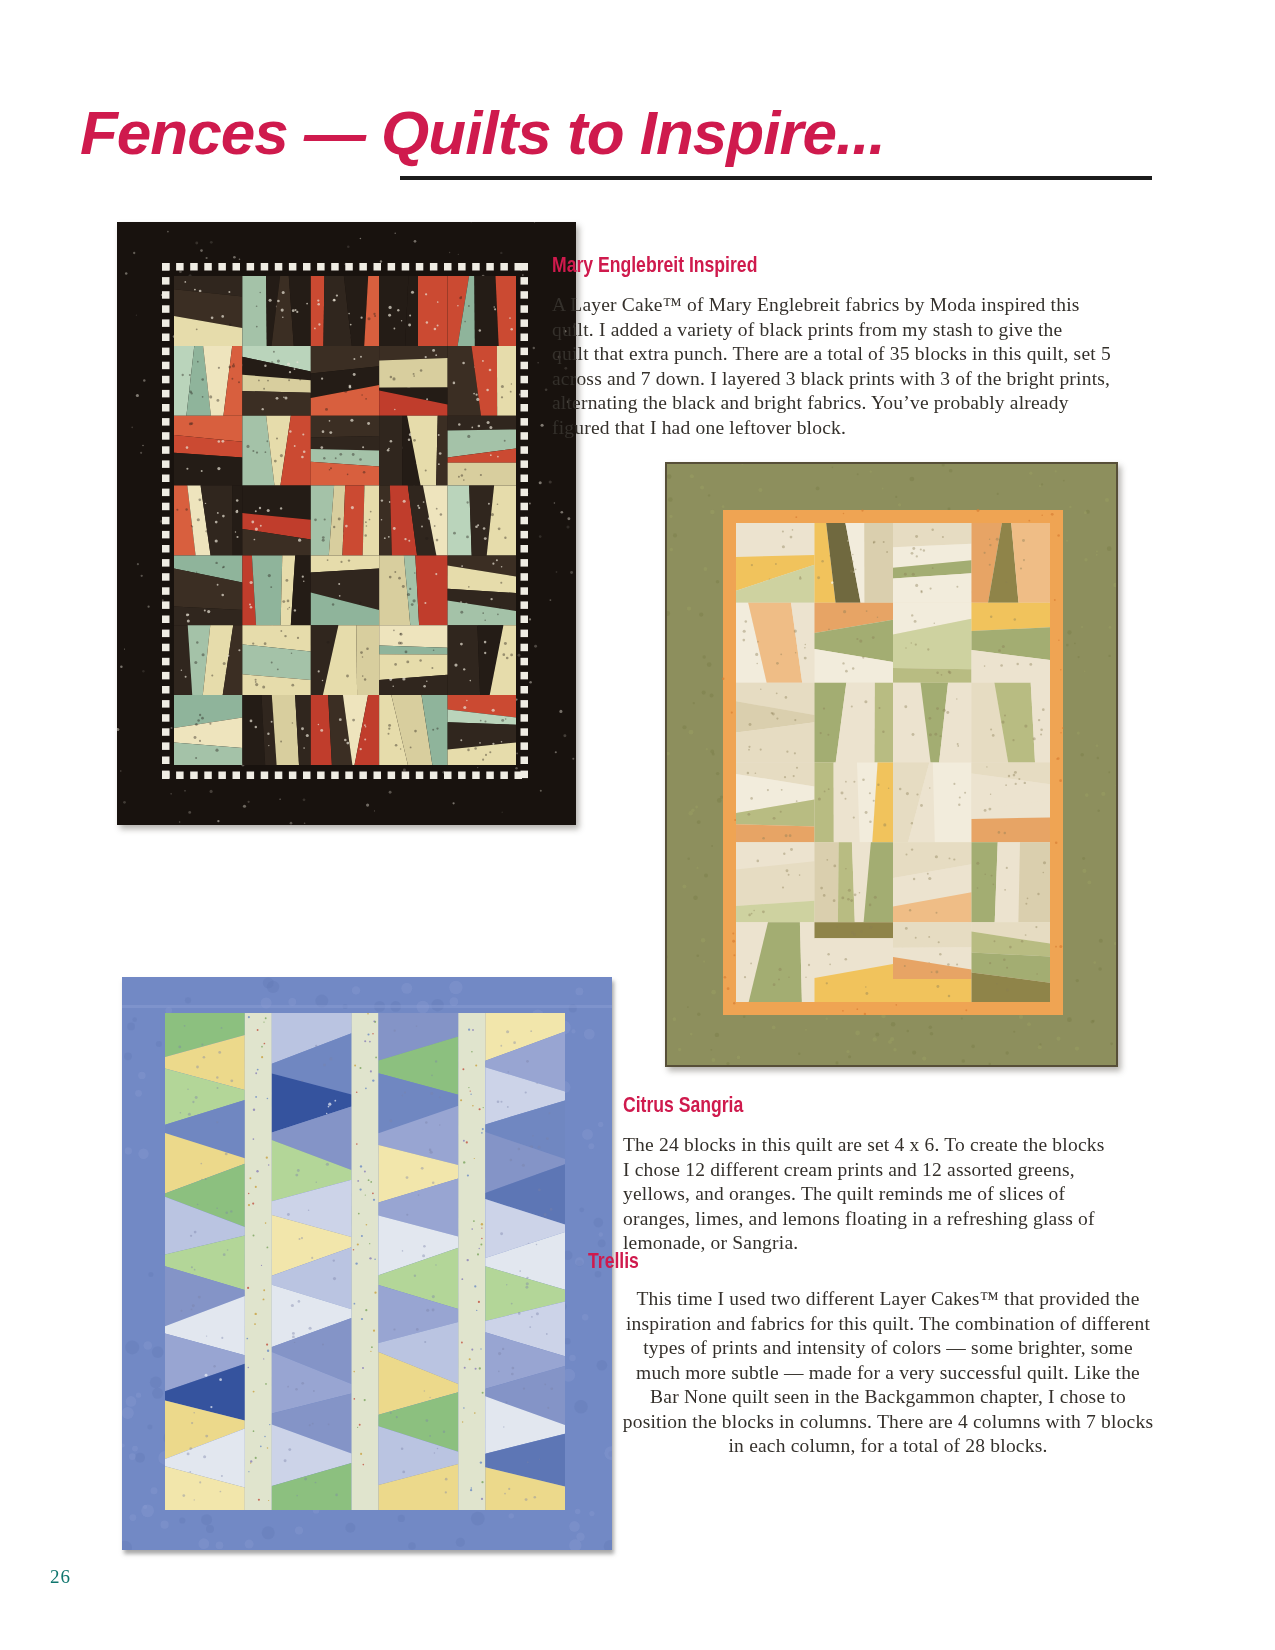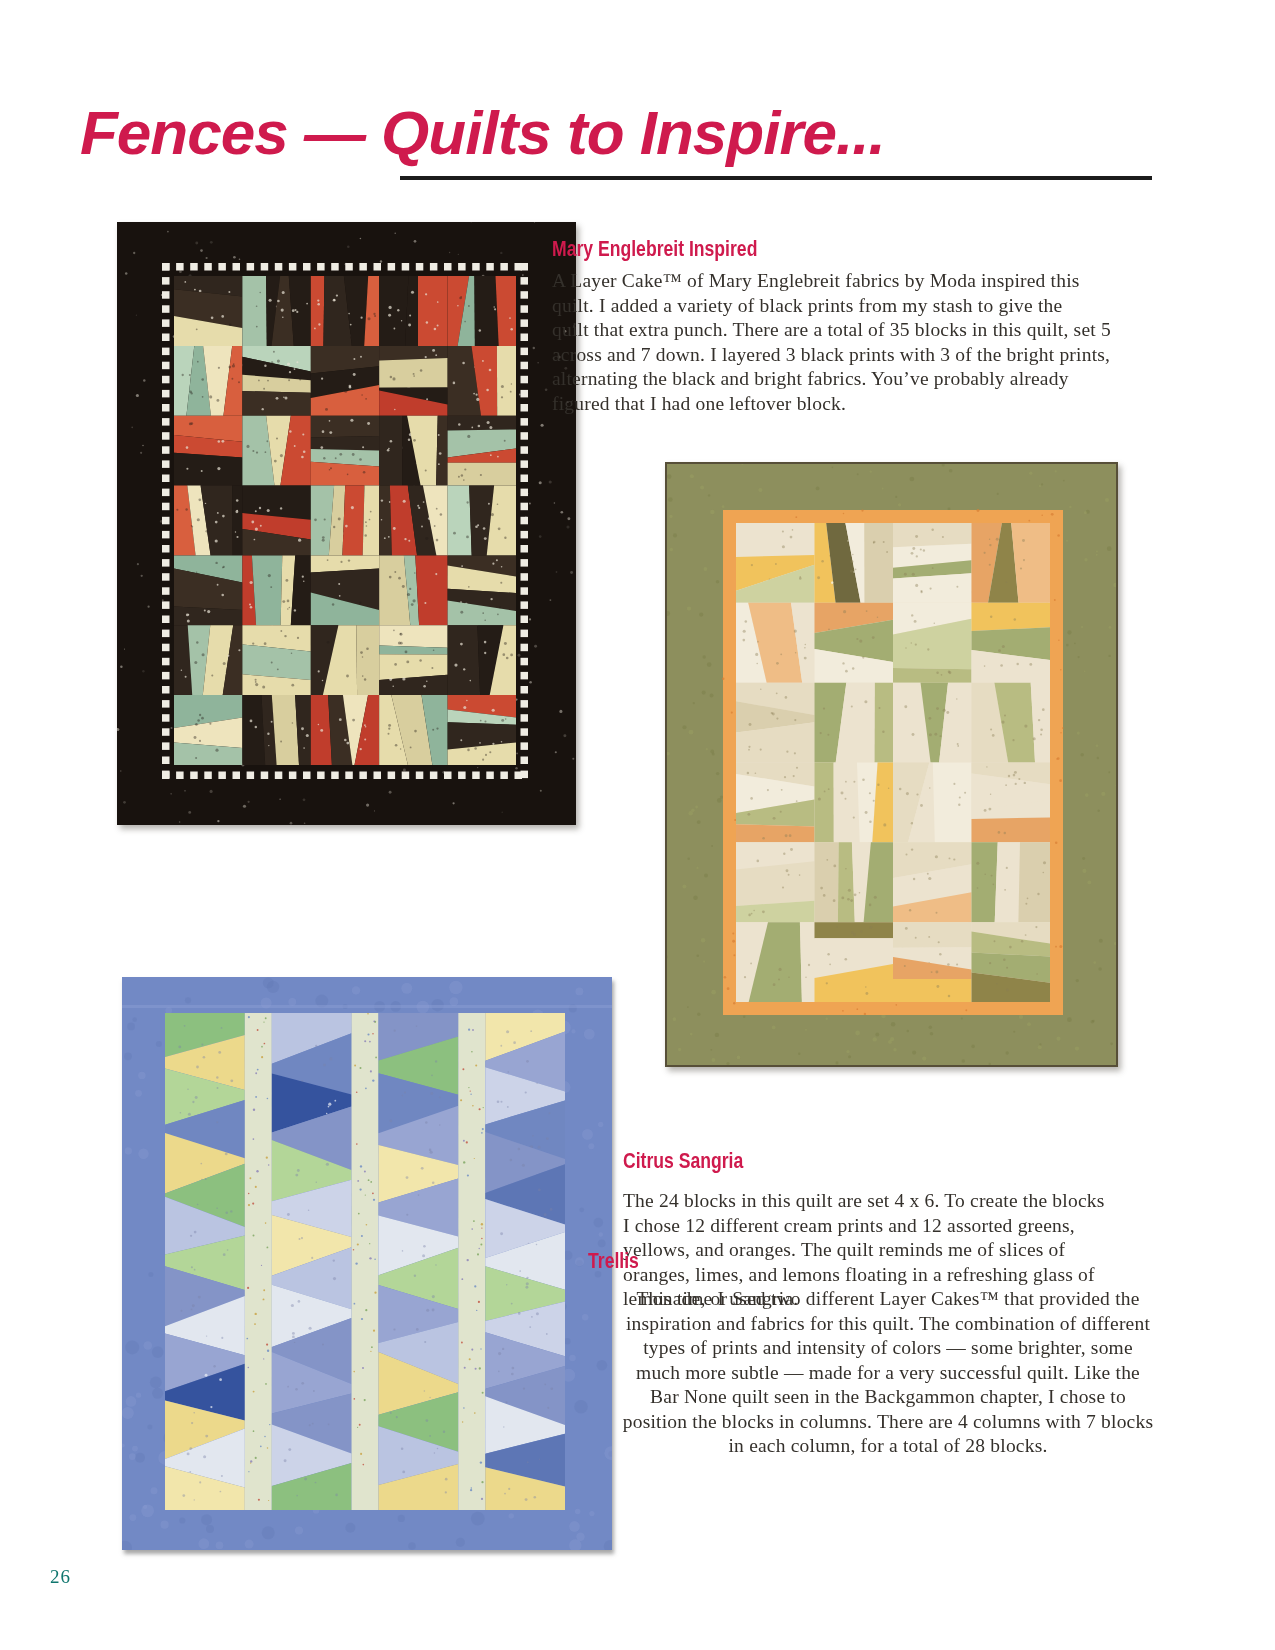--- a/index.html
+++ b/index.html
@@ -24,23 +24,23 @@
     margin:0;font-family:"Liberation Sans","DejaVu Sans",sans-serif;
     font-weight:bold;font-size:22px;line-height:25px;letter-spacing:0;
     color:var(--accent,#cf1a4d);
     transform:scaleX(.8);transform-origin:left center;white-space:nowrap;
   }
   .sec p{
     margin:0;white-space:pre-line;
     font-size:19.5px;line-height:24.5px;letter-spacing:.2px;
     color:var(--ink,#34302b);
   }
-  .sec-mary{left:552px;top:236px;width:625px;}
-  .sec-mary p{margin-top:8px;}
-  .sec-citrus{left:623px;top:1148px;width:560px;}
+  .sec-mary{left:552px;top:252px;width:625px;}
+  .sec-mary p{margin-top:16px;}
+  .sec-citrus{left:623px;top:1092px;width:560px;}
   .sec-citrus p{margin-top:16px;}
   .sec-trellis{left:588px;top:1248px;width:600px;}
   .sec-trellis p{margin-top:14px;text-align:center;}
 
   .page-number{
     position:absolute;left:50px;top:1566px;
     font-size:19px;color:#0f766e;letter-spacing:1px;
   }
 </style>
 </head>

